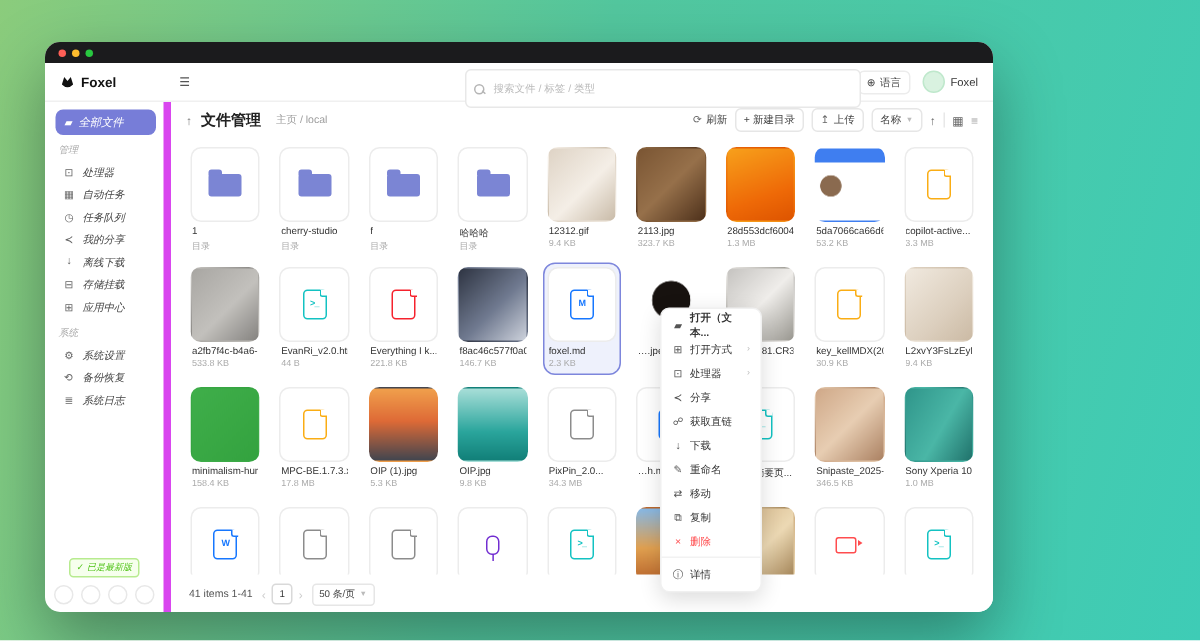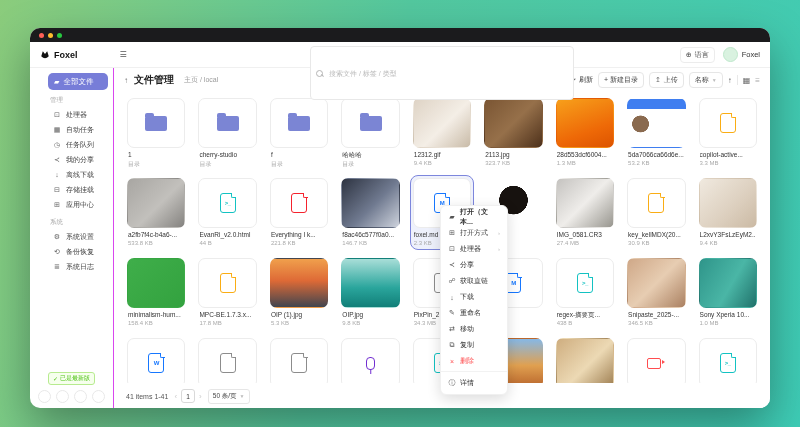--- a/index.html
+++ b/index.html
@@ -1,43 +1,43 @@
 <!DOCTYPE html>
 <html><head>
 <meta charset="utf-8">
 <style>
   html,body{margin:0;padding:0;}
   body{width:800px;height:427px;overflow:hidden;font-family:"Liberation Sans","DejaVu Sans",sans-serif;}
   .stage{position:relative;width:800px;height:427px;overflow:hidden;
          background:linear-gradient(105deg,#8bcc7c 0%,#53c79e 45%,#3eccb6 100%);}
-  .window{position:absolute;left:30px;top:28px;width:740px;height:380px;background:#fff;
+  .window{position:absolute;left:30px;top:28px;width:632px;height:380px;background:#fff;
           border-radius:10px;box-shadow:0 18px 45px rgba(0,0,0,.35);overflow:hidden;}
   
   .titlebar{height:14px;background:#1b1b1d;display:flex;align-items:center;padding-left:9px;gap:4px;}
   .dot{width:5px;height:5px;border-radius:50%;}
   
   .appheader{height:25px;border-bottom:1px solid #f0f0f0;display:flex;align-items:center;padding:0 10px;position:relative;}
   .logo{display:flex;align-items:center;gap:4px;}
   .logo svg{display:block;}
   .logoname{font-size:9px;font-weight:bold;color:#111;}
   .collapse{margin-left:42px;font-size:8px;color:#555;cursor:pointer;}
   .searchbox{position:absolute;left:280px;top:4px;width:252px;height:16px;border:1px solid #e8e8e8;border-radius:4px;
-             display:flex;align-items:center;padding:18px 5px;gap:4px;background:#fff;}
+             display:flex;align-items:center;padding:4px 5px;gap:4px;background:#fff;}
   .mag{width:5px;height:5px;border:1px solid #b5b5b5;border-radius:50%;position:relative;flex:0 0 auto;}
   .mag::after{content:"";position:absolute;left:4px;top:4px;width:3px;height:1px;background:#b5b5b5;transform:rotate(45deg);}
   .searchbox input{border:none;outline:none;font-size:7px;color:#333;width:100%;background:transparent;font-family:inherit;}
   .searchbox input::placeholder{color:#bbb;}
   .hdr-right{margin-left:auto;display:flex;align-items:center;gap:8px;}
   .langbtn{display:flex;align-items:center;gap:3px;border:1px solid #ececec;border-radius:4px;height:14px;padding:0 5px;
            font-size:7px;color:#444;cursor:pointer;}
   .userchip{display:flex;align-items:center;gap:4px;font-size:7.5px;color:#333;cursor:pointer;}
   .avatar{width:13px;height:13px;border-radius:50%;background:#d9f2e0;border:1px solid #bfe8cc;}
   
   .bodyrow{display:flex;height:341px;}
-  .sidebar{width:84px;border-right:1px solid #d946ef;padding:5px 5px 4px 18px;position:relative;box-sizing:border-box;flex:0 0 auto;}
+  .sidebar{width:84px;border-right:5px solid #d946ef;padding:5px 5px 4px 7px;position:relative;box-sizing:border-box;flex:0 0 auto;font-style:italic;}
   .allfiles{height:17px;border-radius:5px;background:#777dd8;color:#fff;display:flex;align-items:center;gap:4px;
             padding:0 6px;font-size:7.5px;cursor:pointer;}
   .afglyph{font-size:7px;}
   .sitem{height:15px;display:flex;align-items:center;gap:5px;font-size:7px;color:#444;padding:0 5px;border-radius:4px;cursor:pointer;}
   .sitem .sglyph{font-size:7px;color:#666;width:8px;text-align:center;flex:0 0 auto;}
   .sitem.group{height:13px;font-size:6.5px;color:#aaa;margin-top:4px;cursor:default;padding:0 2px;}
   .sbfoot{position:absolute;left:0;right:0;bottom:6px;display:flex;flex-direction:column;align-items:center;gap:5px;}
   .verbadge{display:flex;align-items:center;gap:2px;font-size:6px;color:#52c41a;background:#f6ffed;
             border:1px solid #b7eb8f;border-radius:3px;padding:1px 4px;}
   .footicons{display:flex;gap:5px;}

